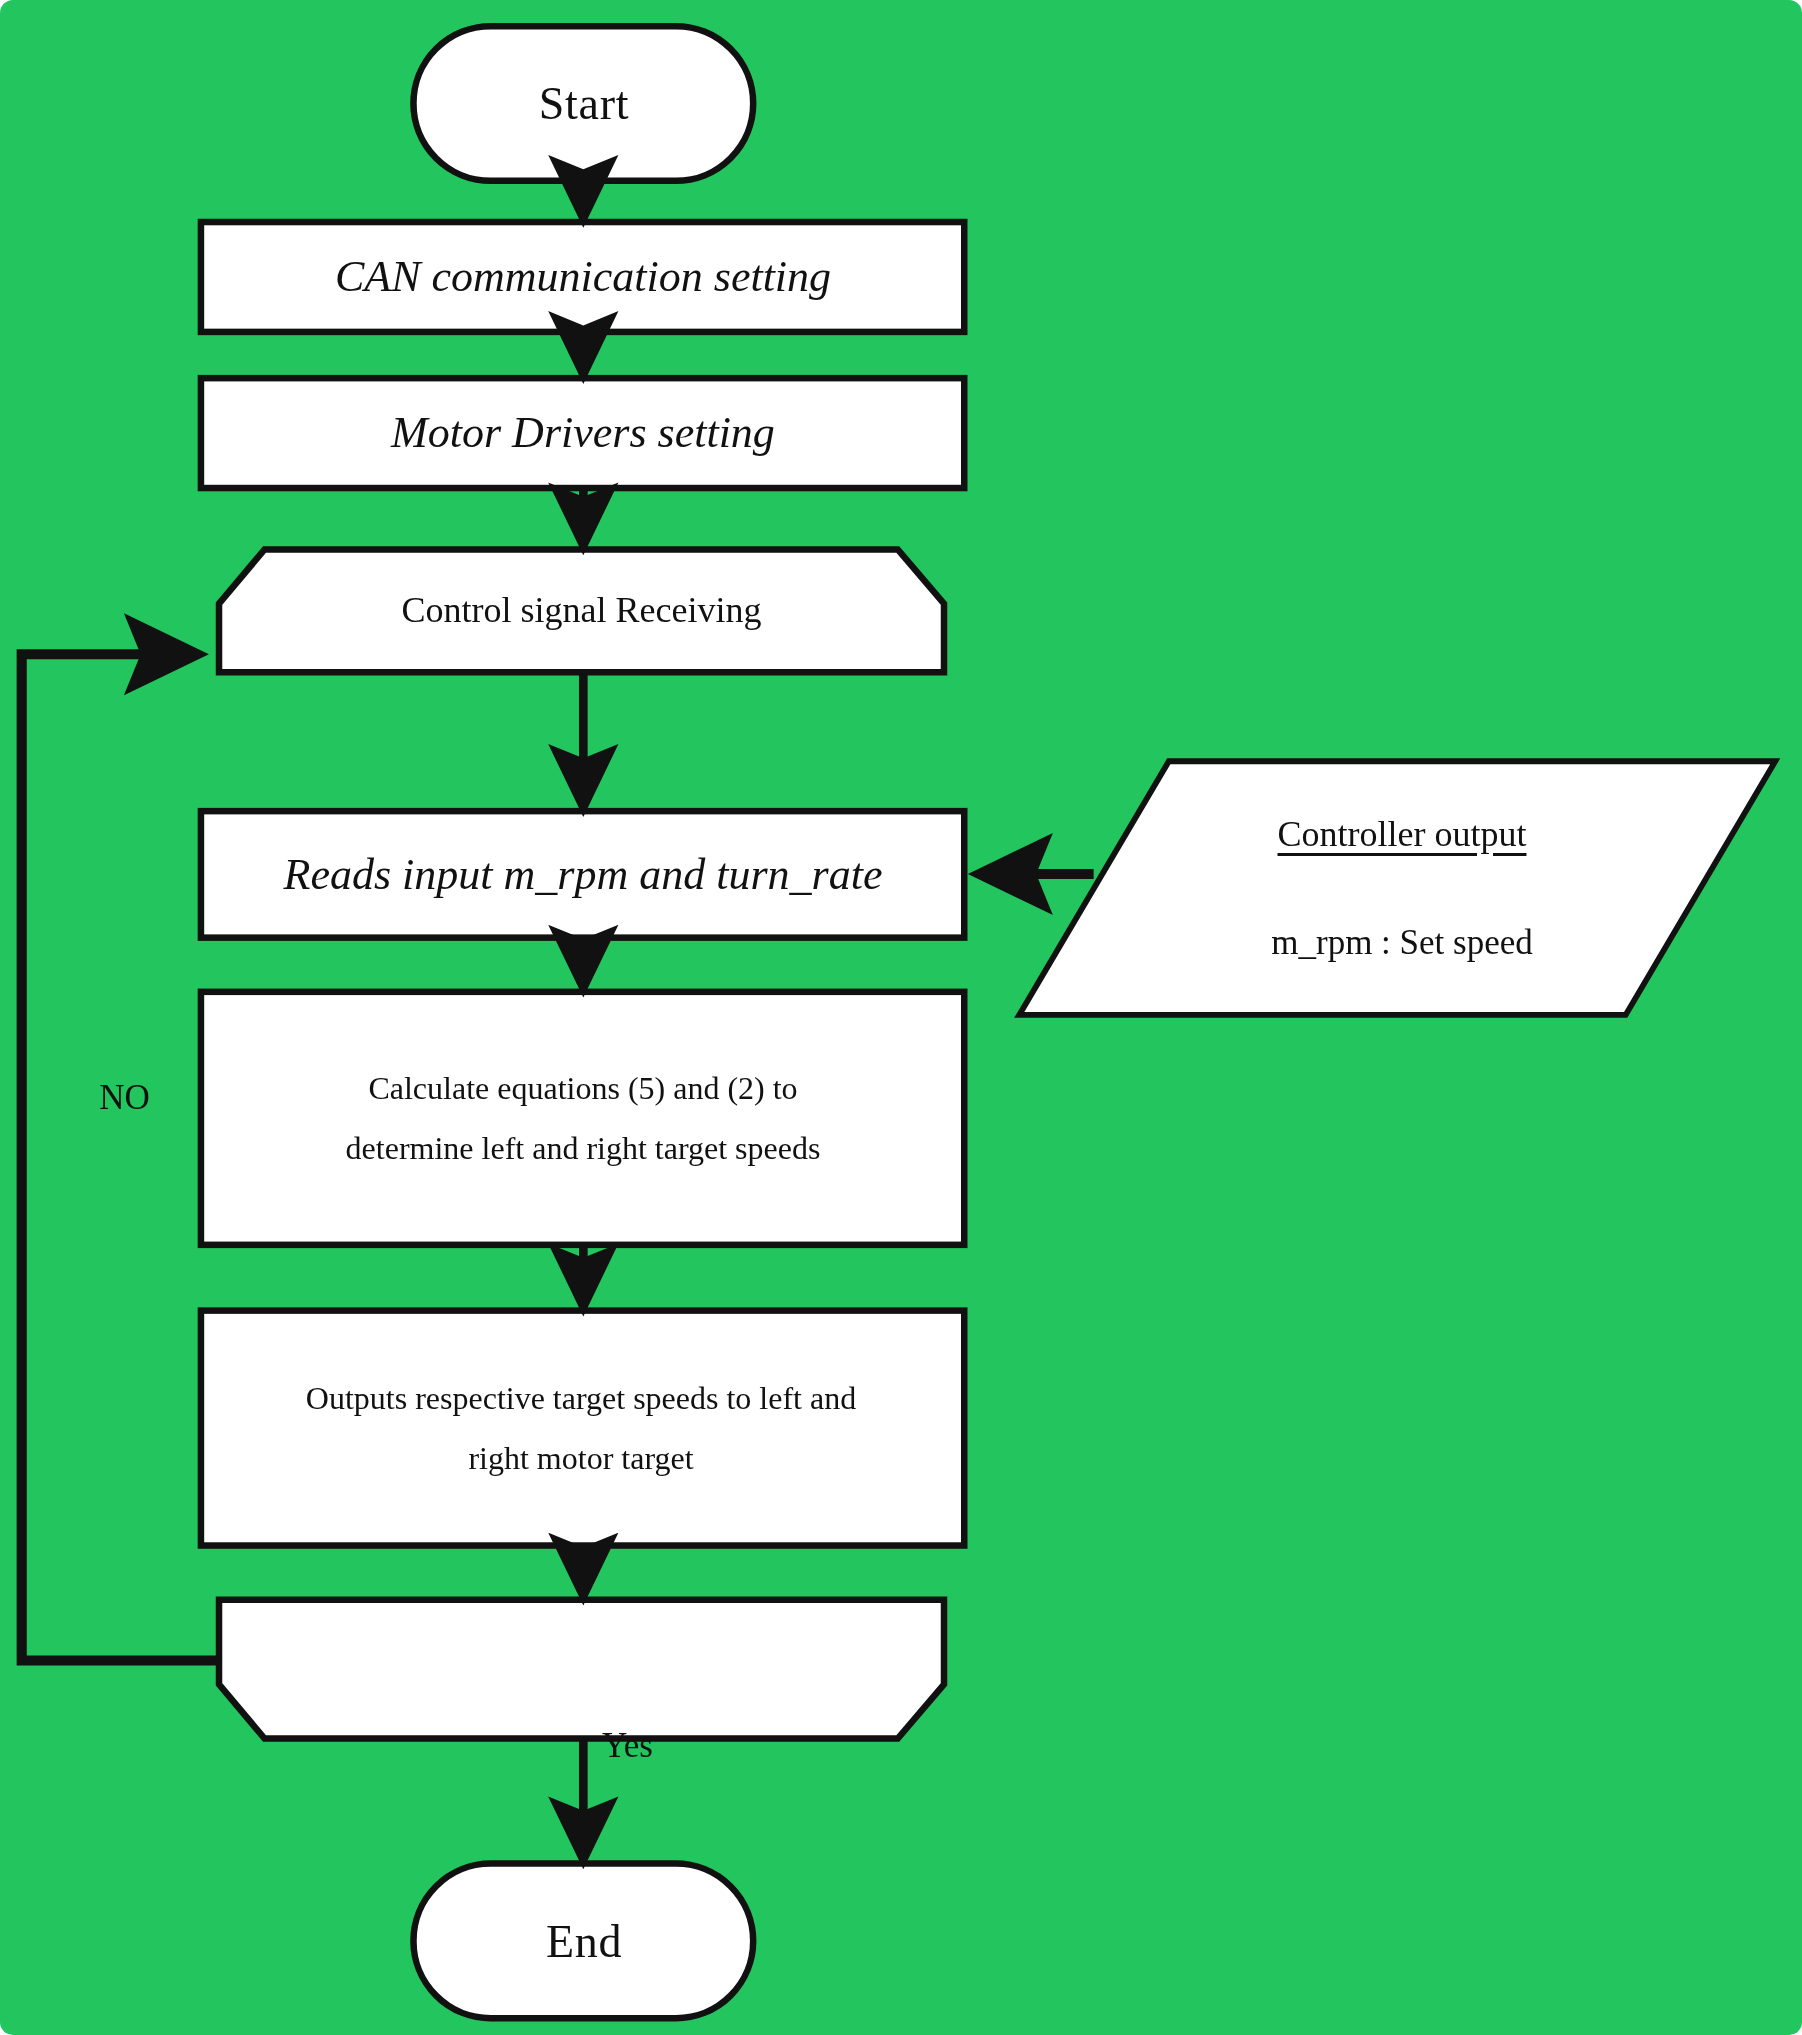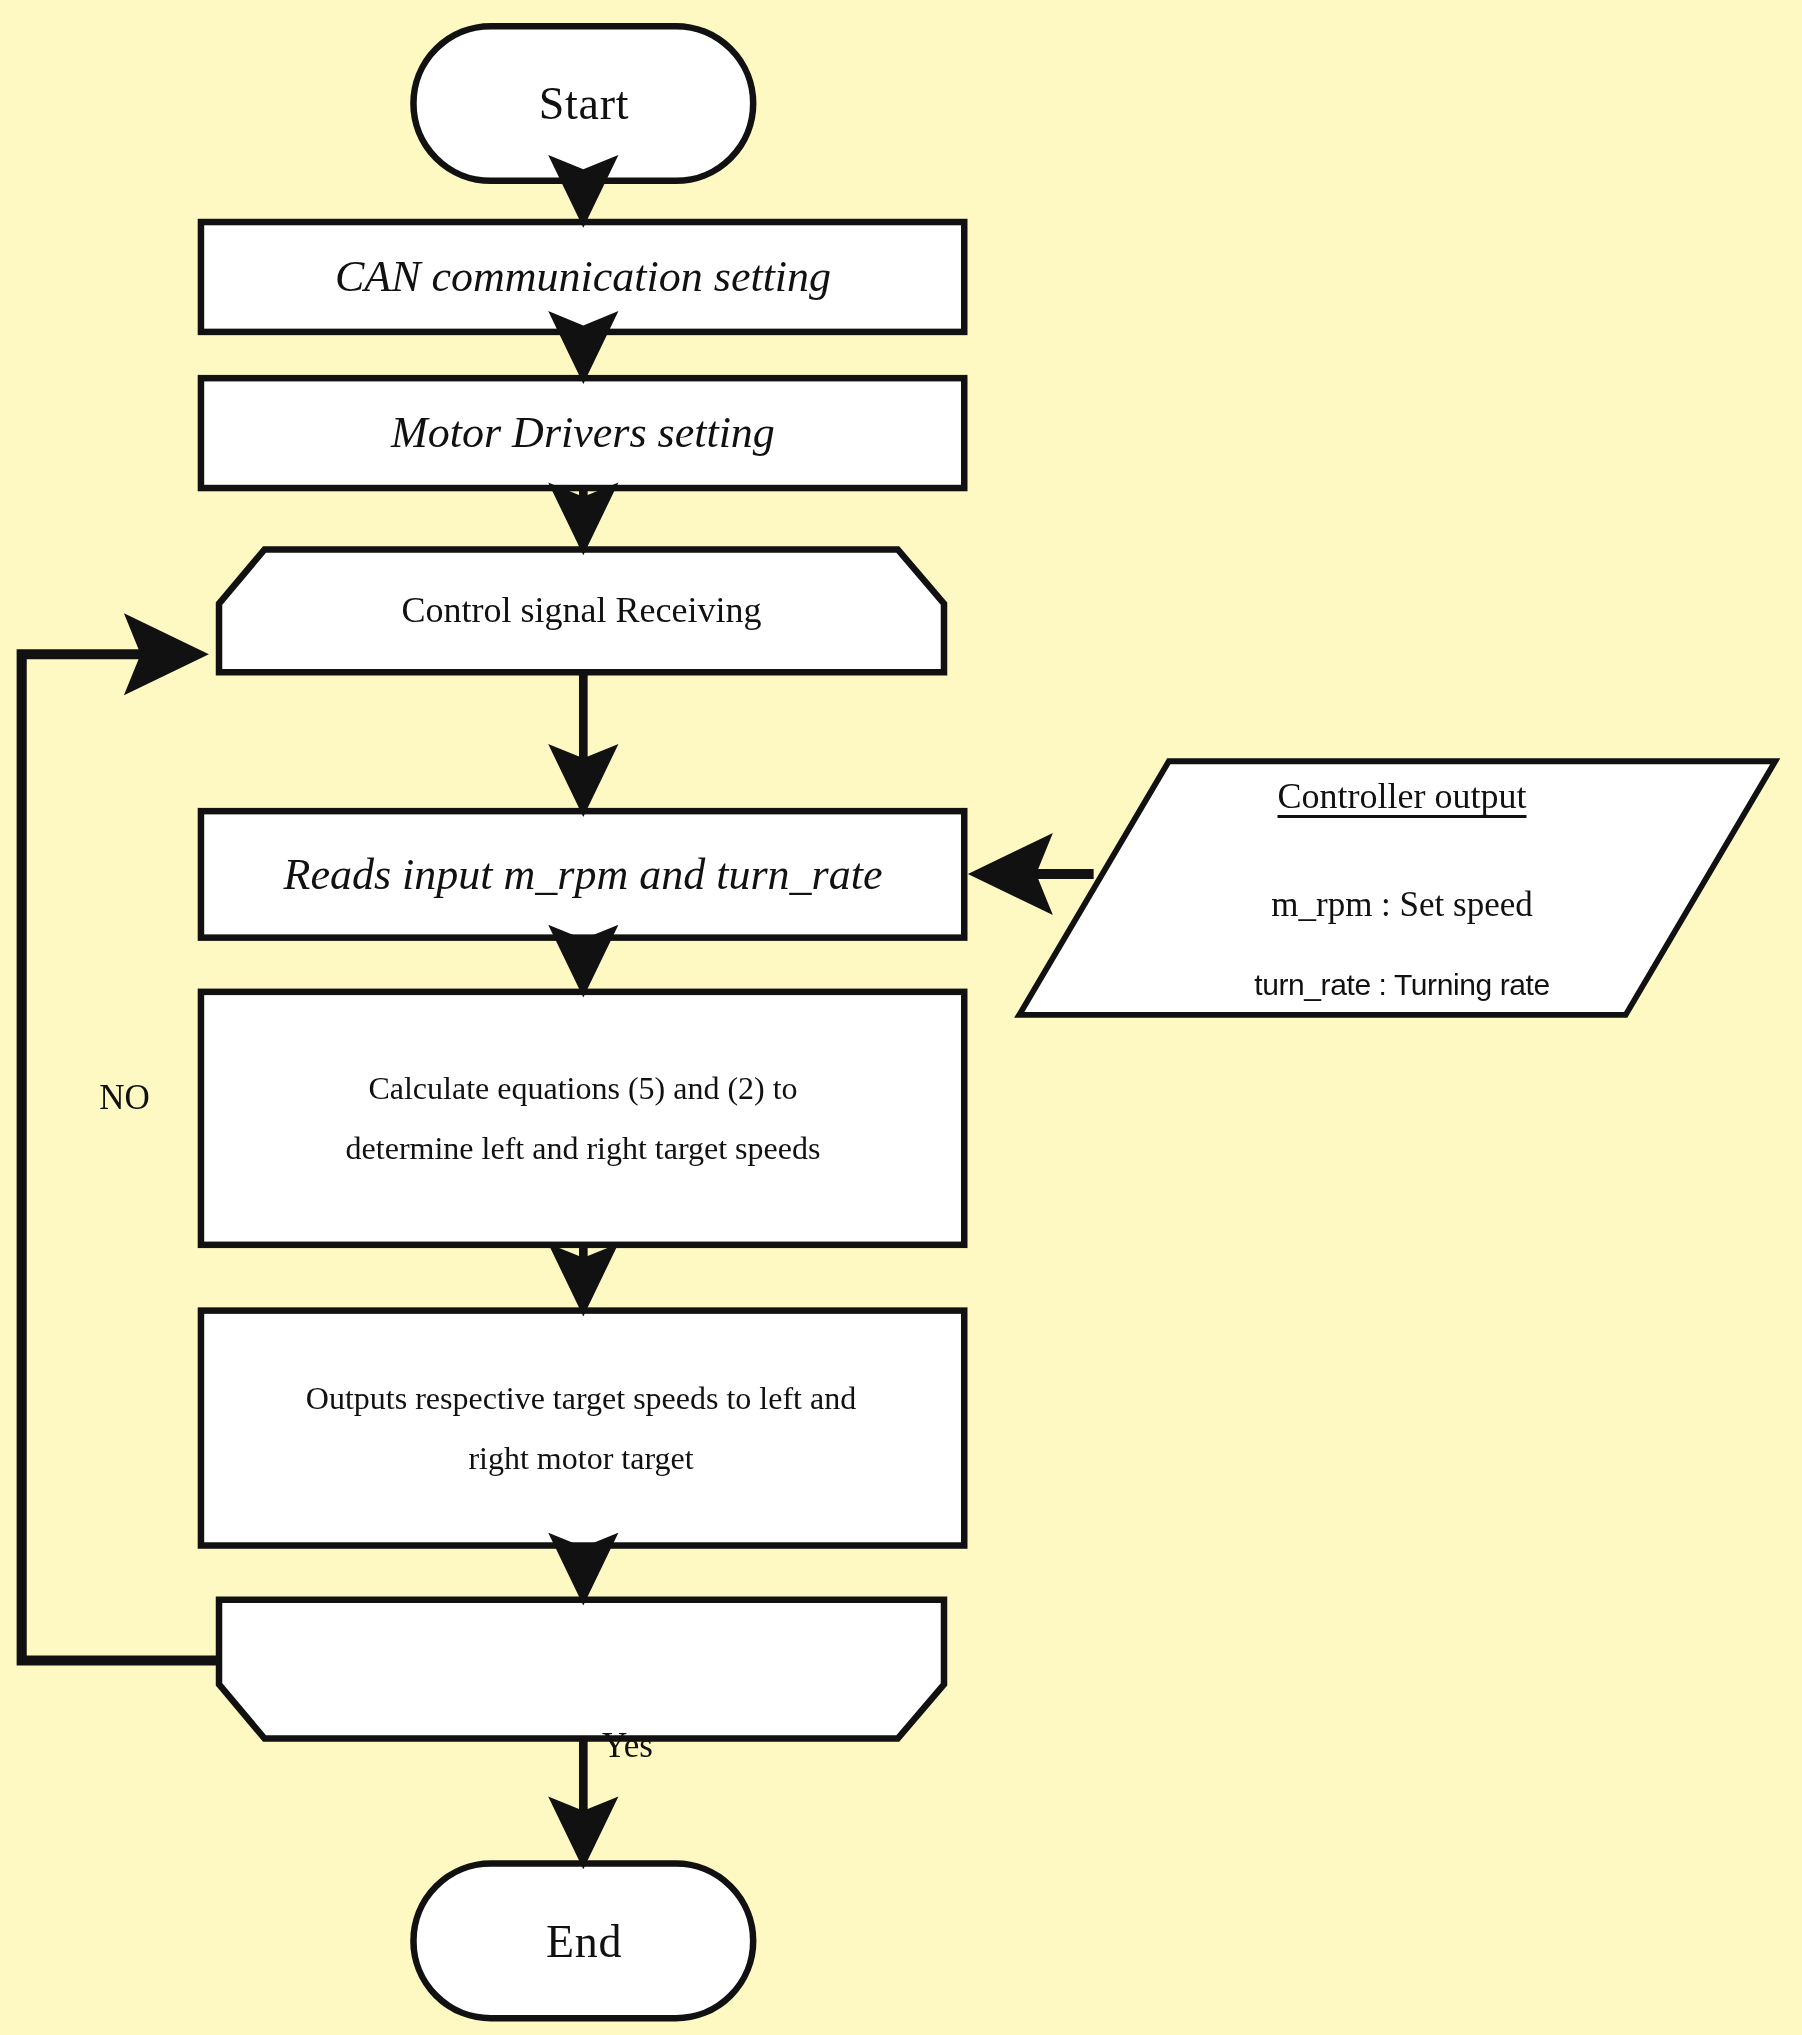--- a/index.html
+++ b/index.html
@@ -1,17 +1,17 @@
 <!DOCTYPE html>
 <html style="font-size:11.6px"><head>
 <meta charset="utf-8">
 <style>
   html,body{margin:0;padding:0;background:#ffffff;}
   body{font-family:"Liberation Serif",serif;}
-  #stage{position:relative;width:1802px;height:2035px;background:#fef9c3;overflow:hidden;}
+  #stage{position:relative;width:1802px;height:2035px;background:#22c55e;overflow:hidden;border-radius:13px;}
   svg#flow{position:absolute;left:0;top:0;width:1802px;height:2035px;}
   .nodetext{
     position:absolute;display:flex;flex-direction:column;
     align-items:center;justify-content:center;text-align:center;
     font-family:"Liberation Serif",serif;color:#111111;
     line-height:1.85;pointer-events:none;
   }
   .terminal-label{font-size:46px;letter-spacing:0.7px;}
   .proc-label{font-size:44px;font-style:italic;}
   .proc-label-sm{font-size:32px;}
@@ -93,21 +93,20 @@
     <span>Outputs respective target speeds to left and</span>
     <span>right motor target</span>
   </div>
 
 
   <div class="nodetext terminal-label" style="left:414px;top:1864px;width:340px;height:155px;">End</div>
 
   <div class="nodetext" style="left:1113px;top:761px;width:578px;height:254px;">
     <span class="para-title">Controller output</span>
     <span class="para-line">m_rpm : Set speed</span>
-    <span class="para-line sans">turn_rate : Turning rate</span>
   </div>
 
   <div class="nodetext edge-label" style="left:63px;top:1066px;width:123px;height:65px;text-align:center;">NO</div>
 
   <div class="nodetext edge-label" style="left:602px;top:1714px;width:123px;height:65px;justify-content:flex-start;align-items:flex-start;">Yes</div>
 
 </div>
 
 
 </body></html>

